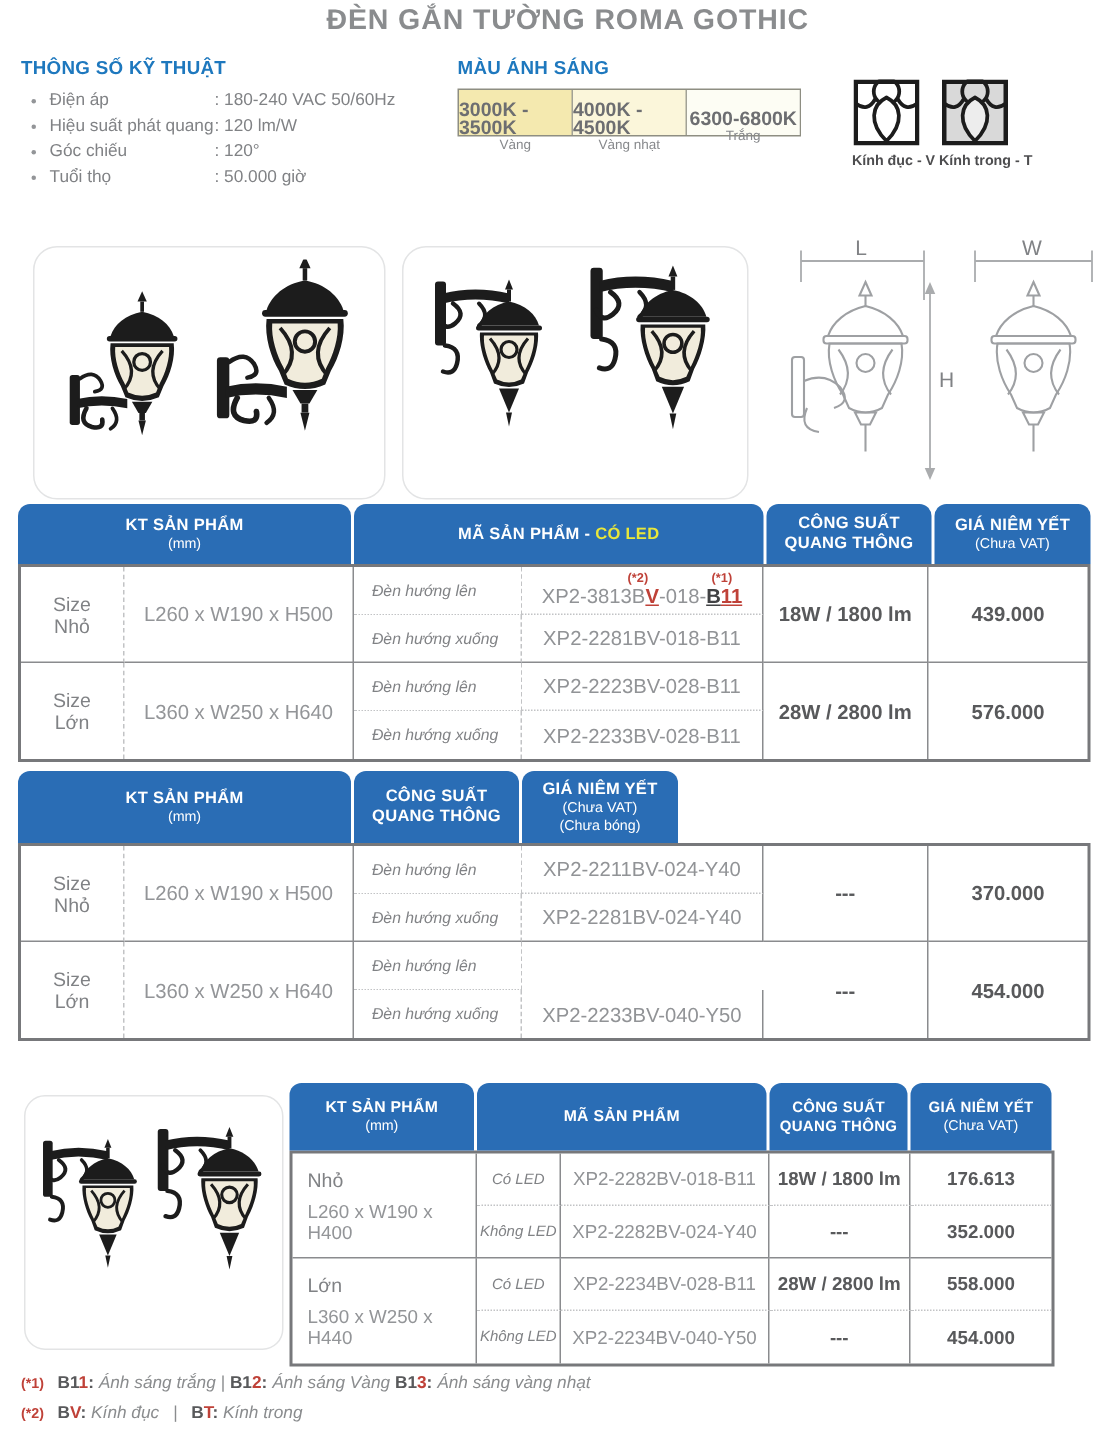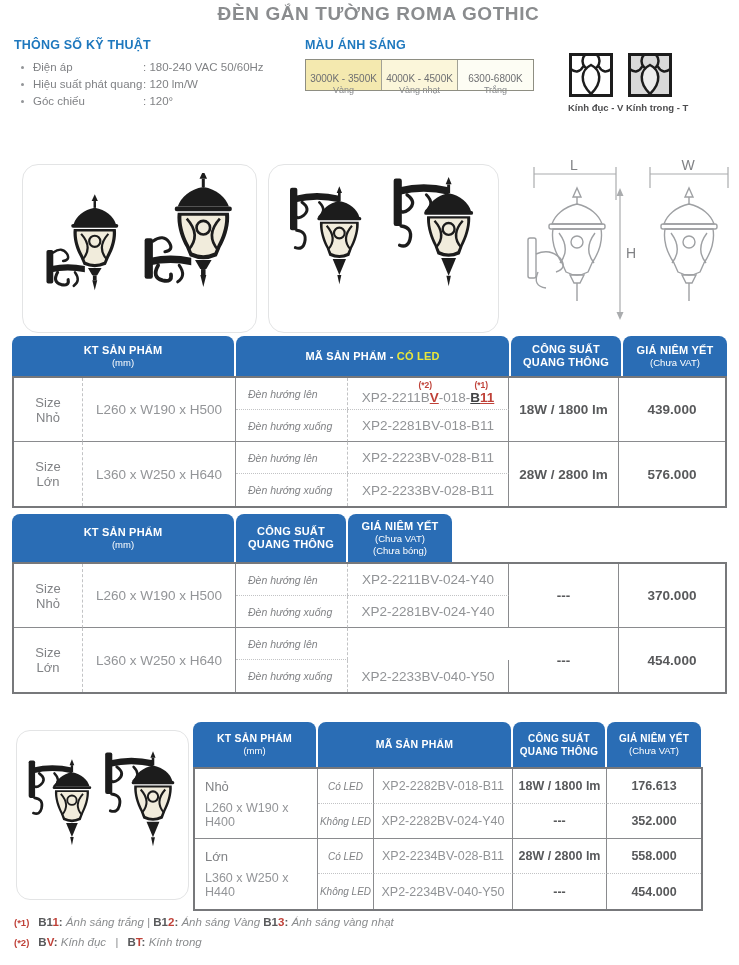--- a/index.html
+++ b/index.html
@@ -18,21 +18,21 @@
   .dot { width:3px; height:3px; background:#939598; border-radius:50%; margin:7px 9px 0 7px; flex:none; }
   .spec-label { width:110px; flex:none; }
   .spec-value b { color:#6d6e71; }
 
   
   .colors { position:absolute; left:305px; top:38px; }
   .swatches { display:flex; margin-top:7px; border:1px solid #8e8e82; width:max-content; }
   .swatch { width:75px; height:30px; border-right:1px solid #a2a296; display:flex; flex-direction:column;
             justify-content:center; align-items:center; }
   .swatch:last-child { border-right:none; }
-  .swatch .r { font-size:10px; font-weight:normal; color:#6d6e71; line-height:12px;margin-top:18px; }
+  .swatch .r { font-size:13px; font-weight:bold; color:#6d6e71; line-height:12px;margin-top:18px; }
   .swatch .n { font-size:9px; color:#87898c; line-height:11px; }
 
   
   .glass { position:absolute; top:53px; text-align:center; }
   .glass svg { display:block; margin:0 auto; }
   .glass-label { font-size:9.5px; font-weight:bold; color:#4d4d4f; margin-top:5px; white-space:nowrap; }
 
   
   .photo-card { position:absolute; border:1px solid #e3e4e5; border-radius:16px; background:#fff;
                 display:flex; align-items:center; justify-content:center; }
@@ -154,20 +154,25 @@
       <div class="spec-row">
         <span class="dot"></span>
         <span class="spec-label">Hiệu suất phát quang</span>
         <span class="spec-value"><span>: 120 lm/W</span><b></b></span>
       </div>
       <div class="spec-row">
         <span class="dot"></span>
         <span class="spec-label">Góc chiếu</span>
         <span class="spec-value"><span>: 120°</span><b></b></span>
       </div>
+      <div class="spec-row">
+        <span class="dot"></span>
+        <span class="spec-label">Tuổi thọ</span>
+        <span class="spec-value"><span>: 50.000 giờ</span><b></b></span>
+      </div>
     </div>
   </div>
 
   <div class="colors">
     <div class="sec-title">MÀU ÁNH SÁNG</div>
     <div class="swatches">
       <div class="swatch" style="background-color: rgb(244, 233, 175);">
         <span class="r">3000K - 3500K</span>
         <span class="n">Vàng</span>
       </div>
@@ -263,21 +268,21 @@
       <div class="cell c-size br-d bb-s" style="grid-area:1/1/3/2">
         <span>Size</span>
           <span>Nhỏ</span>
       </div>
       <div class="cell c-dims br-s bb-s" style="grid-area:1/2/3/3">L260 x W190 x H500</div>
       <div class="cell c-dir br-d bb-d" style="grid-area:1/3/2/4">Đèn hướng lên</div>
       <div class="cell c-code br-s bb-d" style="grid-area:1/4/2/5">
         <div class="ann-code">
           <span class="ann" style="left:44%">(*2)</span>
           <span class="ann" style="left:79%">(*1)</span>
-          <span><span>XP2-2211B</span><span class="red-u">V</span><span>-018-</span><span class="dark-u">B</span><span class="red-u">11</span></span>
+          <span><span>XP2-3813B</span><span class="red-u">V</span><span>-018-</span><span class="dark-u">B</span><span class="red-u">11</span></span>
         </div>
       </div>
       <div class="cell c-power br-s bb-s" style="grid-area:1/5/3/6">18W / 1800 lm</div>
       <div class="cell c-price bb-s" style="grid-area:1/6/3/7">439.000</div>
       <div class="cell c-dir br-d bb-s" style="grid-area:2/3/3/4">Đèn hướng xuống</div>
       <div class="cell c-code br-s bb-s" style="grid-area:2/4/3/5">XP2-2281BV-018-B11</div>
 
       <div class="cell c-size br-d" style="grid-area:3/1/5/2">
         <span>Size</span>
           <span>Lớn</span>

